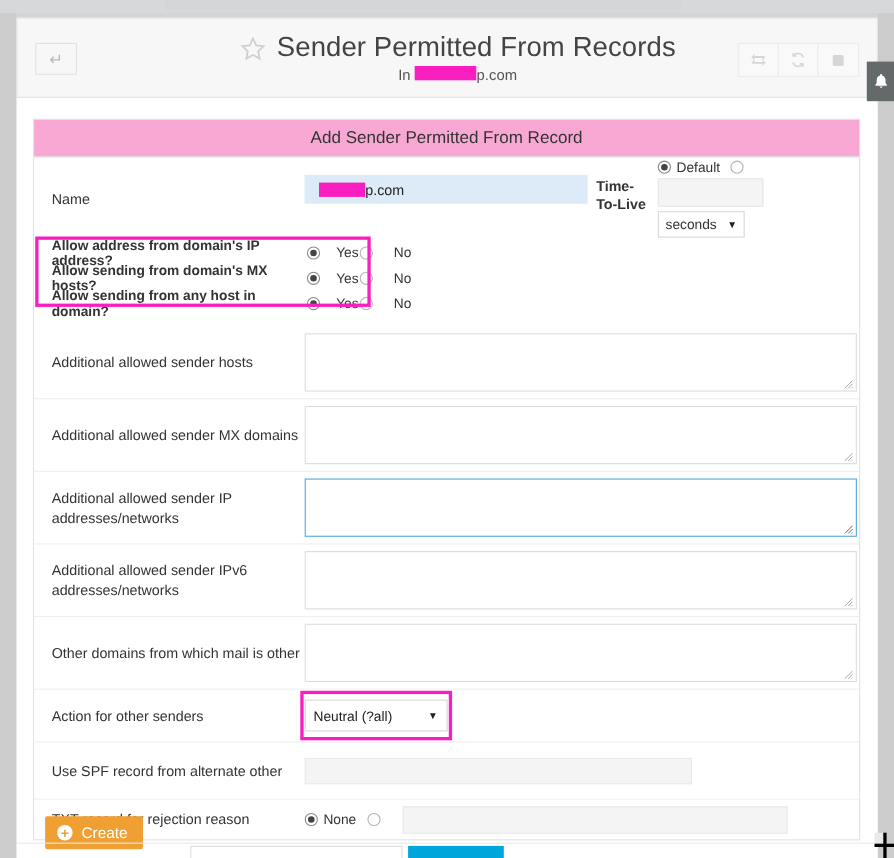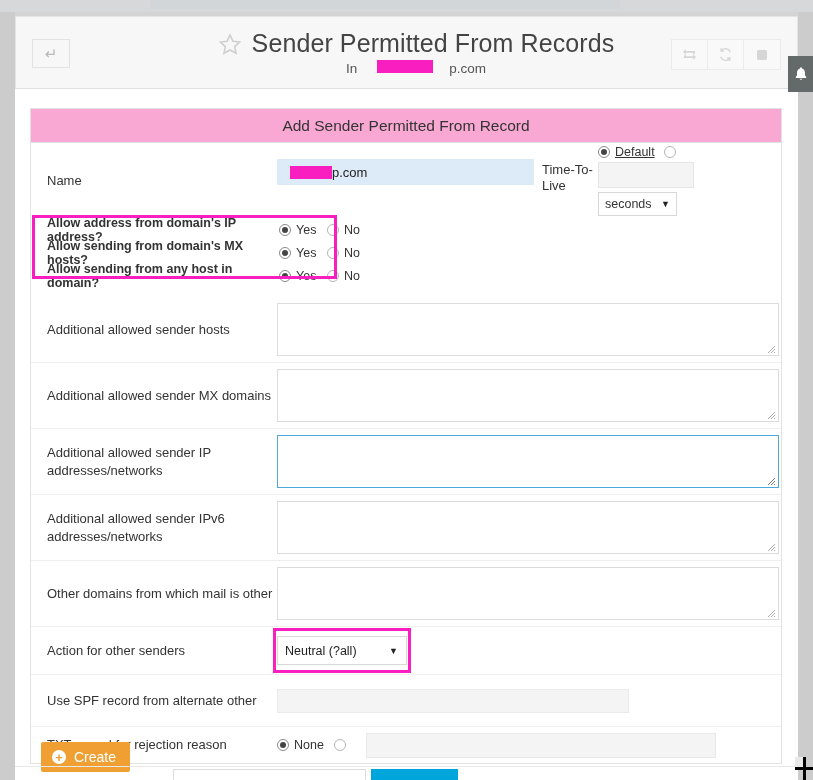--- a/index.html
+++ b/index.html
@@ -87,21 +87,21 @@
     letter-spacing: 0.1px;
     white-space: nowrap;
   }
   .subtitle {
     margin-top: 2px;
     font-size: 13.5px;
     color: #555;
     display: flex;
     align-items: baseline;
     justify-content: center;
-    gap: 20px;
+    gap: 4px;
   }
   .redact {
     display: inline-block;
     background: #f91ec0;
     height: 13px;
     vertical-align: middle;
   }
   .header-btns {
     position: absolute;
     right: 16px; top: 22px;
@@ -205,32 +205,32 @@
     display: flex;
     align-items: center;
     position: relative;
   }
   .ttl-label {
     font-size: 13px;
     color: #333;
     width: 52px;
     line-height: 1.25;
     margin-left: 8px;
+    font-weight: bold;
   }
   .ttl-block {
     margin-left: 4px;
   }
   .ttl-radios {
     display: flex;
     align-items: center;
     gap: 5px;
     font-size: 12.5px;
     color: #333;
     margin-bottom: 3px;
-    text-decoration: underline;
   }
   .ttl-value {
     width: 96px; height: 26px;
     background: #f4f4f4;
     border: 1px solid #e6e6e6;
     box-sizing: border-box;
   }
   .ttl-unit {
     margin-top: 4px;
     width: 79px; height: 24px;
@@ -261,20 +261,21 @@
     font-size: 12.5px;
     font-weight: bold;
     color: #333;
   }
   .yn-opt {
     display: flex;
     align-items: center;
     gap: 5px;
     font-size: 12.5px;
     color: #333;
+    justify-content: space-between;
   }
   .yn-yes { width: 47px; }
   .yn-no  { width: 47px; margin-left: 1px; }
 
   .hl-box {
     position: absolute;
     border: 3px solid #f91ec0;
     box-sizing: border-box;
     pointer-events: none;
     z-index: 5;

